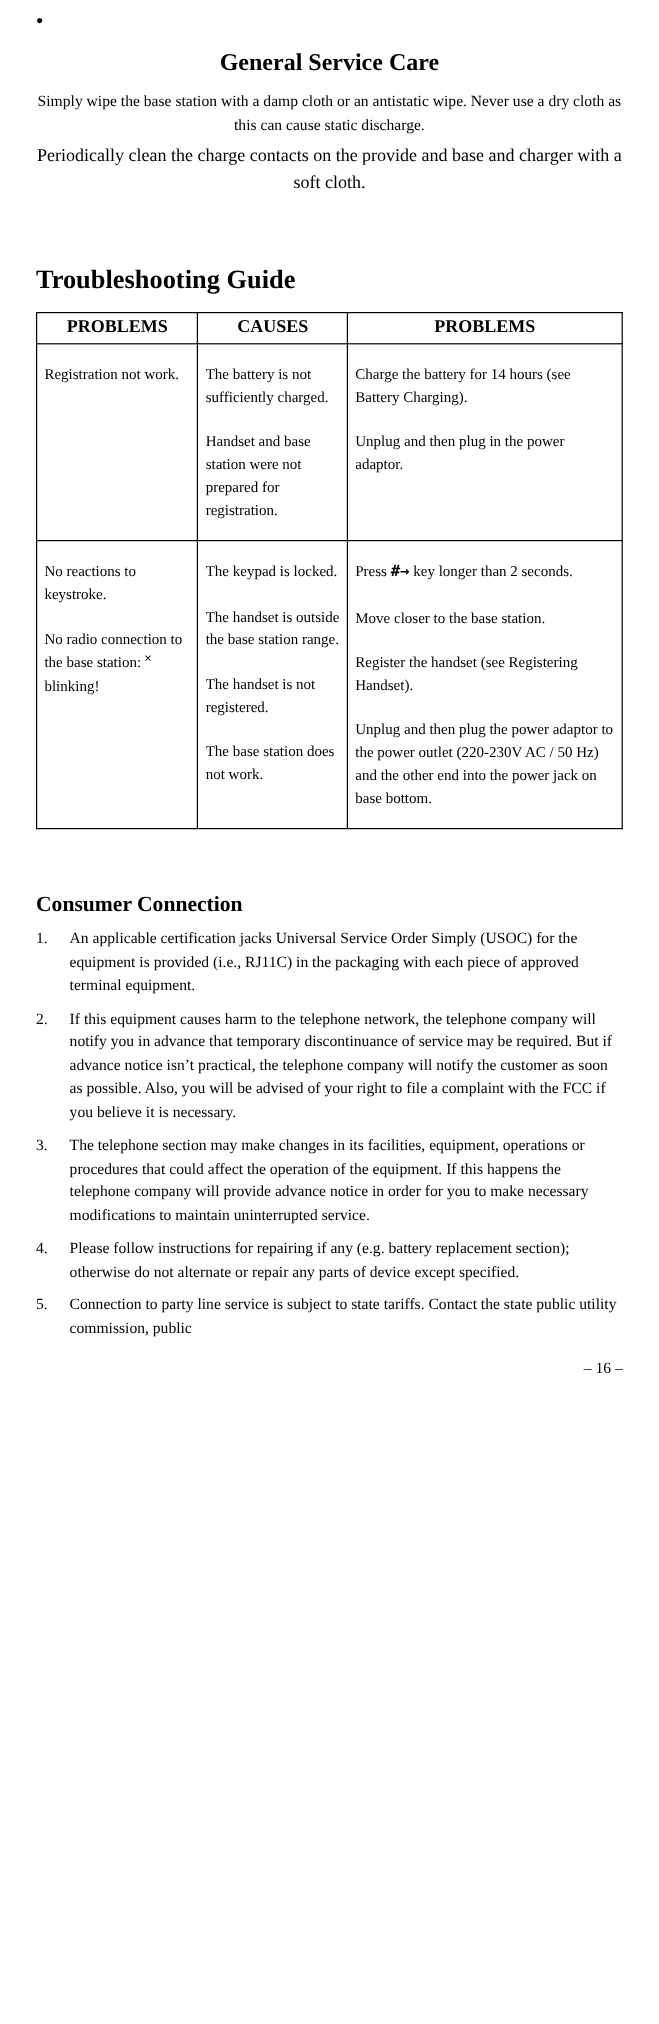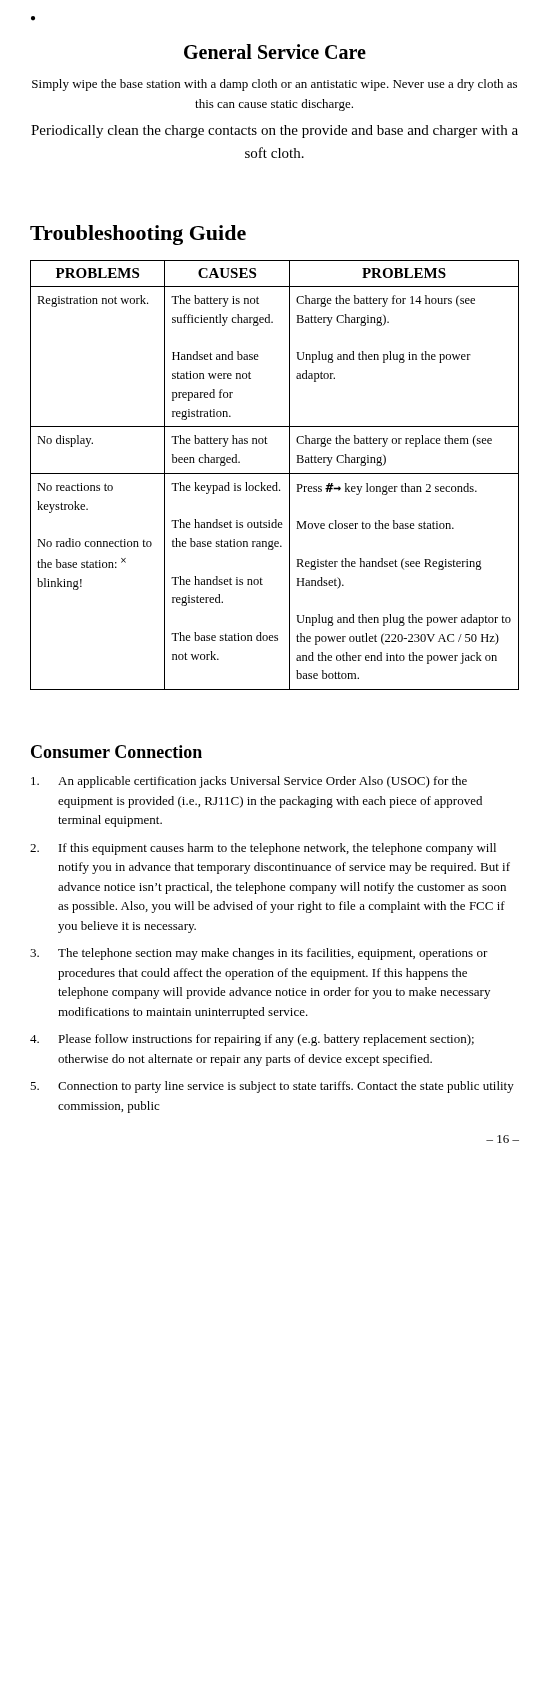--- a/index.html
+++ b/index.html
@@ -53,21 +53,21 @@
     table th {
       border: 1px solid #000;
       text-align: center;
       font-weight: bold;
       padding: 4px 6px;
       background: #fff;
       font-size: 15px;
     }
     table td {
       border: 1px solid #000;
-      padding: 4px 6px;
+      padding: 16px 6px;
       vertical-align: top;
       line-height: 1.5;
     }
     .consumer-title {
       font-size: 18px;
       font-weight: bold;
       margin: 18px 0 8px 0;
     }
     ol {
       padding-left: 0;
@@ -134,25 +134,20 @@
       <td>
         The battery is not sufficiently charged.<br><br>
         Handset and base station were not prepared for registration.
       </td>
       <td>
         Charge the battery for 14 hours (see Battery Charging).<br><br>
         Unplug and then plug in the power adaptor.
       </td>
     </tr>
 
-    <tr>
-      <td>No display.</td>
-      <td>The battery has not been charged.</td>
-      <td>Charge the battery or replace them (see Battery Charging)</td>
-    </tr>
 
     <tr>
       <td>
         No reactions to keystroke.<br><br>
         No radio connection to the base station: <span class="antenna-icon">˟</span> blinking!
       </td>
       <td>
         The keypad is locked.<br><br>
         The handset is outside the base station range.<br><br>
         The handset is not registered.<br><br>
@@ -168,21 +163,21 @@
   </tbody>
 </table>
 
 <div class="spacer"></div>
 
 <div class="consumer-title">Consumer Connection</div>
 
 <ol>
   <li>
     <span class="num">1.</span>
-    <span class="li-text">An applicable certification jacks Universal Service Order Also (USOC) for the equipment is provided (i.e., RJ11C) in the packaging with each piece of approved terminal equipment.</span>
+    <span class="li-text">An applicable certification jacks Universal Service Order Simply (USOC) for the equipment is provided (i.e., RJ11C) in the packaging with each piece of approved terminal equipment.</span>
   </li>
   <li>
     <span class="num">2.</span>
     <span class="li-text">If this equipment causes harm to the telephone network, the telephone company will notify you in advance that temporary discontinuance of service may be required. But if advance notice isn’t practical, the telephone company will notify the customer as soon as possible. Also, you will be advised of your right to file a complaint with the FCC if you believe it is necessary.</span>
   </li>
   <li>
     <span class="num">3.</span>
     <span class="li-text">The telephone section may make changes in its facilities, equipment, operations or procedures that could affect the operation of the equipment.    If this happens the telephone company will provide advance notice in order for you to make necessary modifications to maintain uninterrupted service.</span>
   </li>
   <li>

